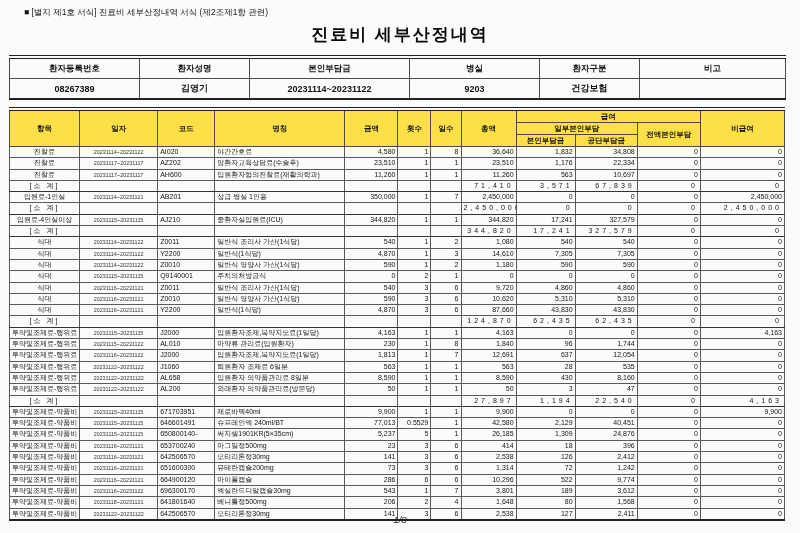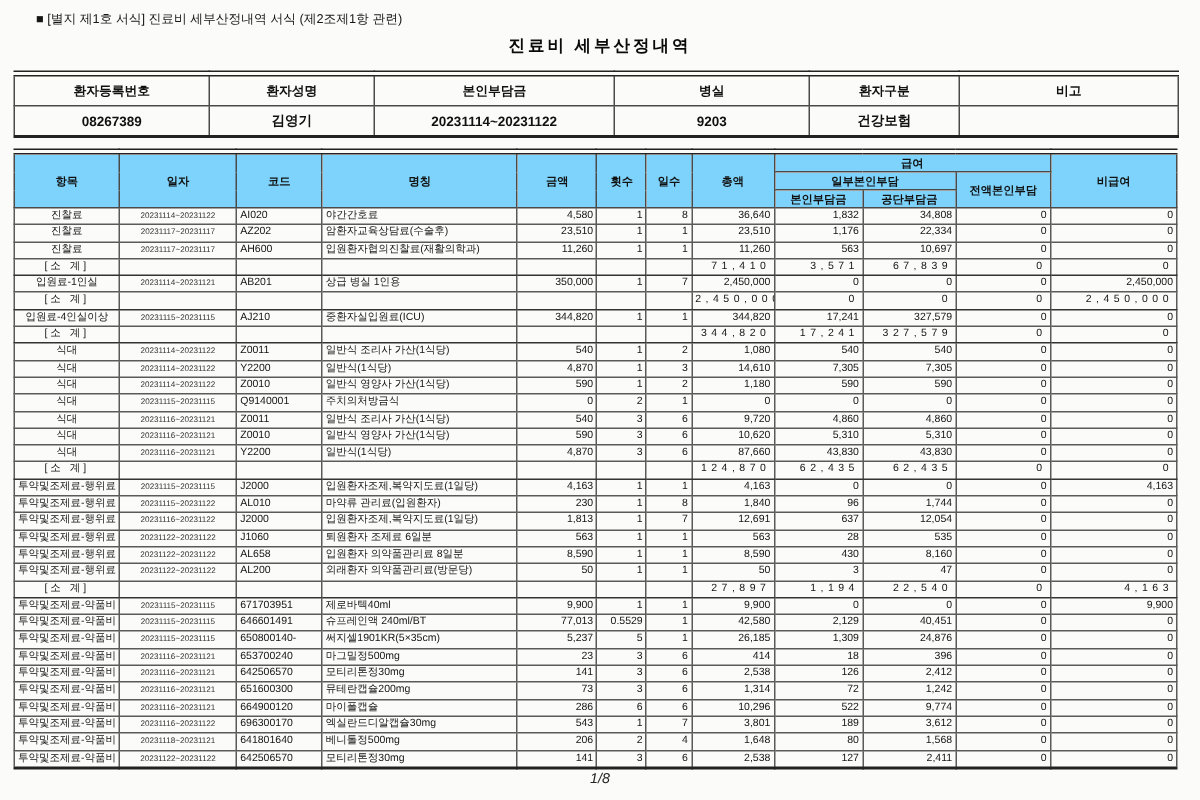--- a/index.html
+++ b/index.html
@@ -6,21 +6,21 @@
   body{
     width:800px;height:533px;
     background:#fbfbf9;
     font-family:"Liberation Sans","DejaVu Sans",sans-serif;
     color:#111;position:relative;overflow:hidden;
   }
   .form-note{
     font-size:8.5px;margin:7px 0 0 24px;color:#161616;letter-spacing:0;
   }
   .doc-title{
-    text-align:center;font-size:11px;font-weight:bold;
+    text-align:center;font-size:17px;font-weight:bold;
     margin:4px 0 9px 0;letter-spacing:2px;color:#0a0a0a;
   }
   table{border-collapse:collapse;table-layout:fixed;}
   
   .patient-table{
     width:776px;margin-left:9px;
     border-top:4px double #222;border-bottom:2px solid #222;
     font-size:8.5px;
   }
   .patient-table th,.patient-table td{
@@ -32,21 +32,21 @@
   .patient-table td{font-size:9px;}
   
   .billing-table{
     width:776px;margin:7px 0 0 9px;
     border-top:4px double #222;border-bottom:2px solid #222;
     font-size:7px;
   }
   .billing-table th{
     border:1px solid #4a4a4a;font-weight:bold;font-size:7.5px;
     padding:0;height:11px;text-align:center;overflow:hidden;white-space:nowrap;
-    background:#7dd3fc;
+    background:#fde047;
   }
   .billing-table td{
     border:1px solid #5a5a5a;padding:0 2px;height:10.3px;
     overflow:hidden;white-space:nowrap;line-height:10.3px;color:#141414;
   }
   .billing-table tr.subtotal td{border-top:1.5px solid #333;border-bottom:1.5px solid #333;letter-spacing:3px;}
   .billing-table tr.subtotal td.c0{letter-spacing:2px;}
   td.c0{text-align:center;}
   td.c1{text-align:center;font-size:5.4px;color:#333;letter-spacing:0;}
   td.c2{text-align:left;}

